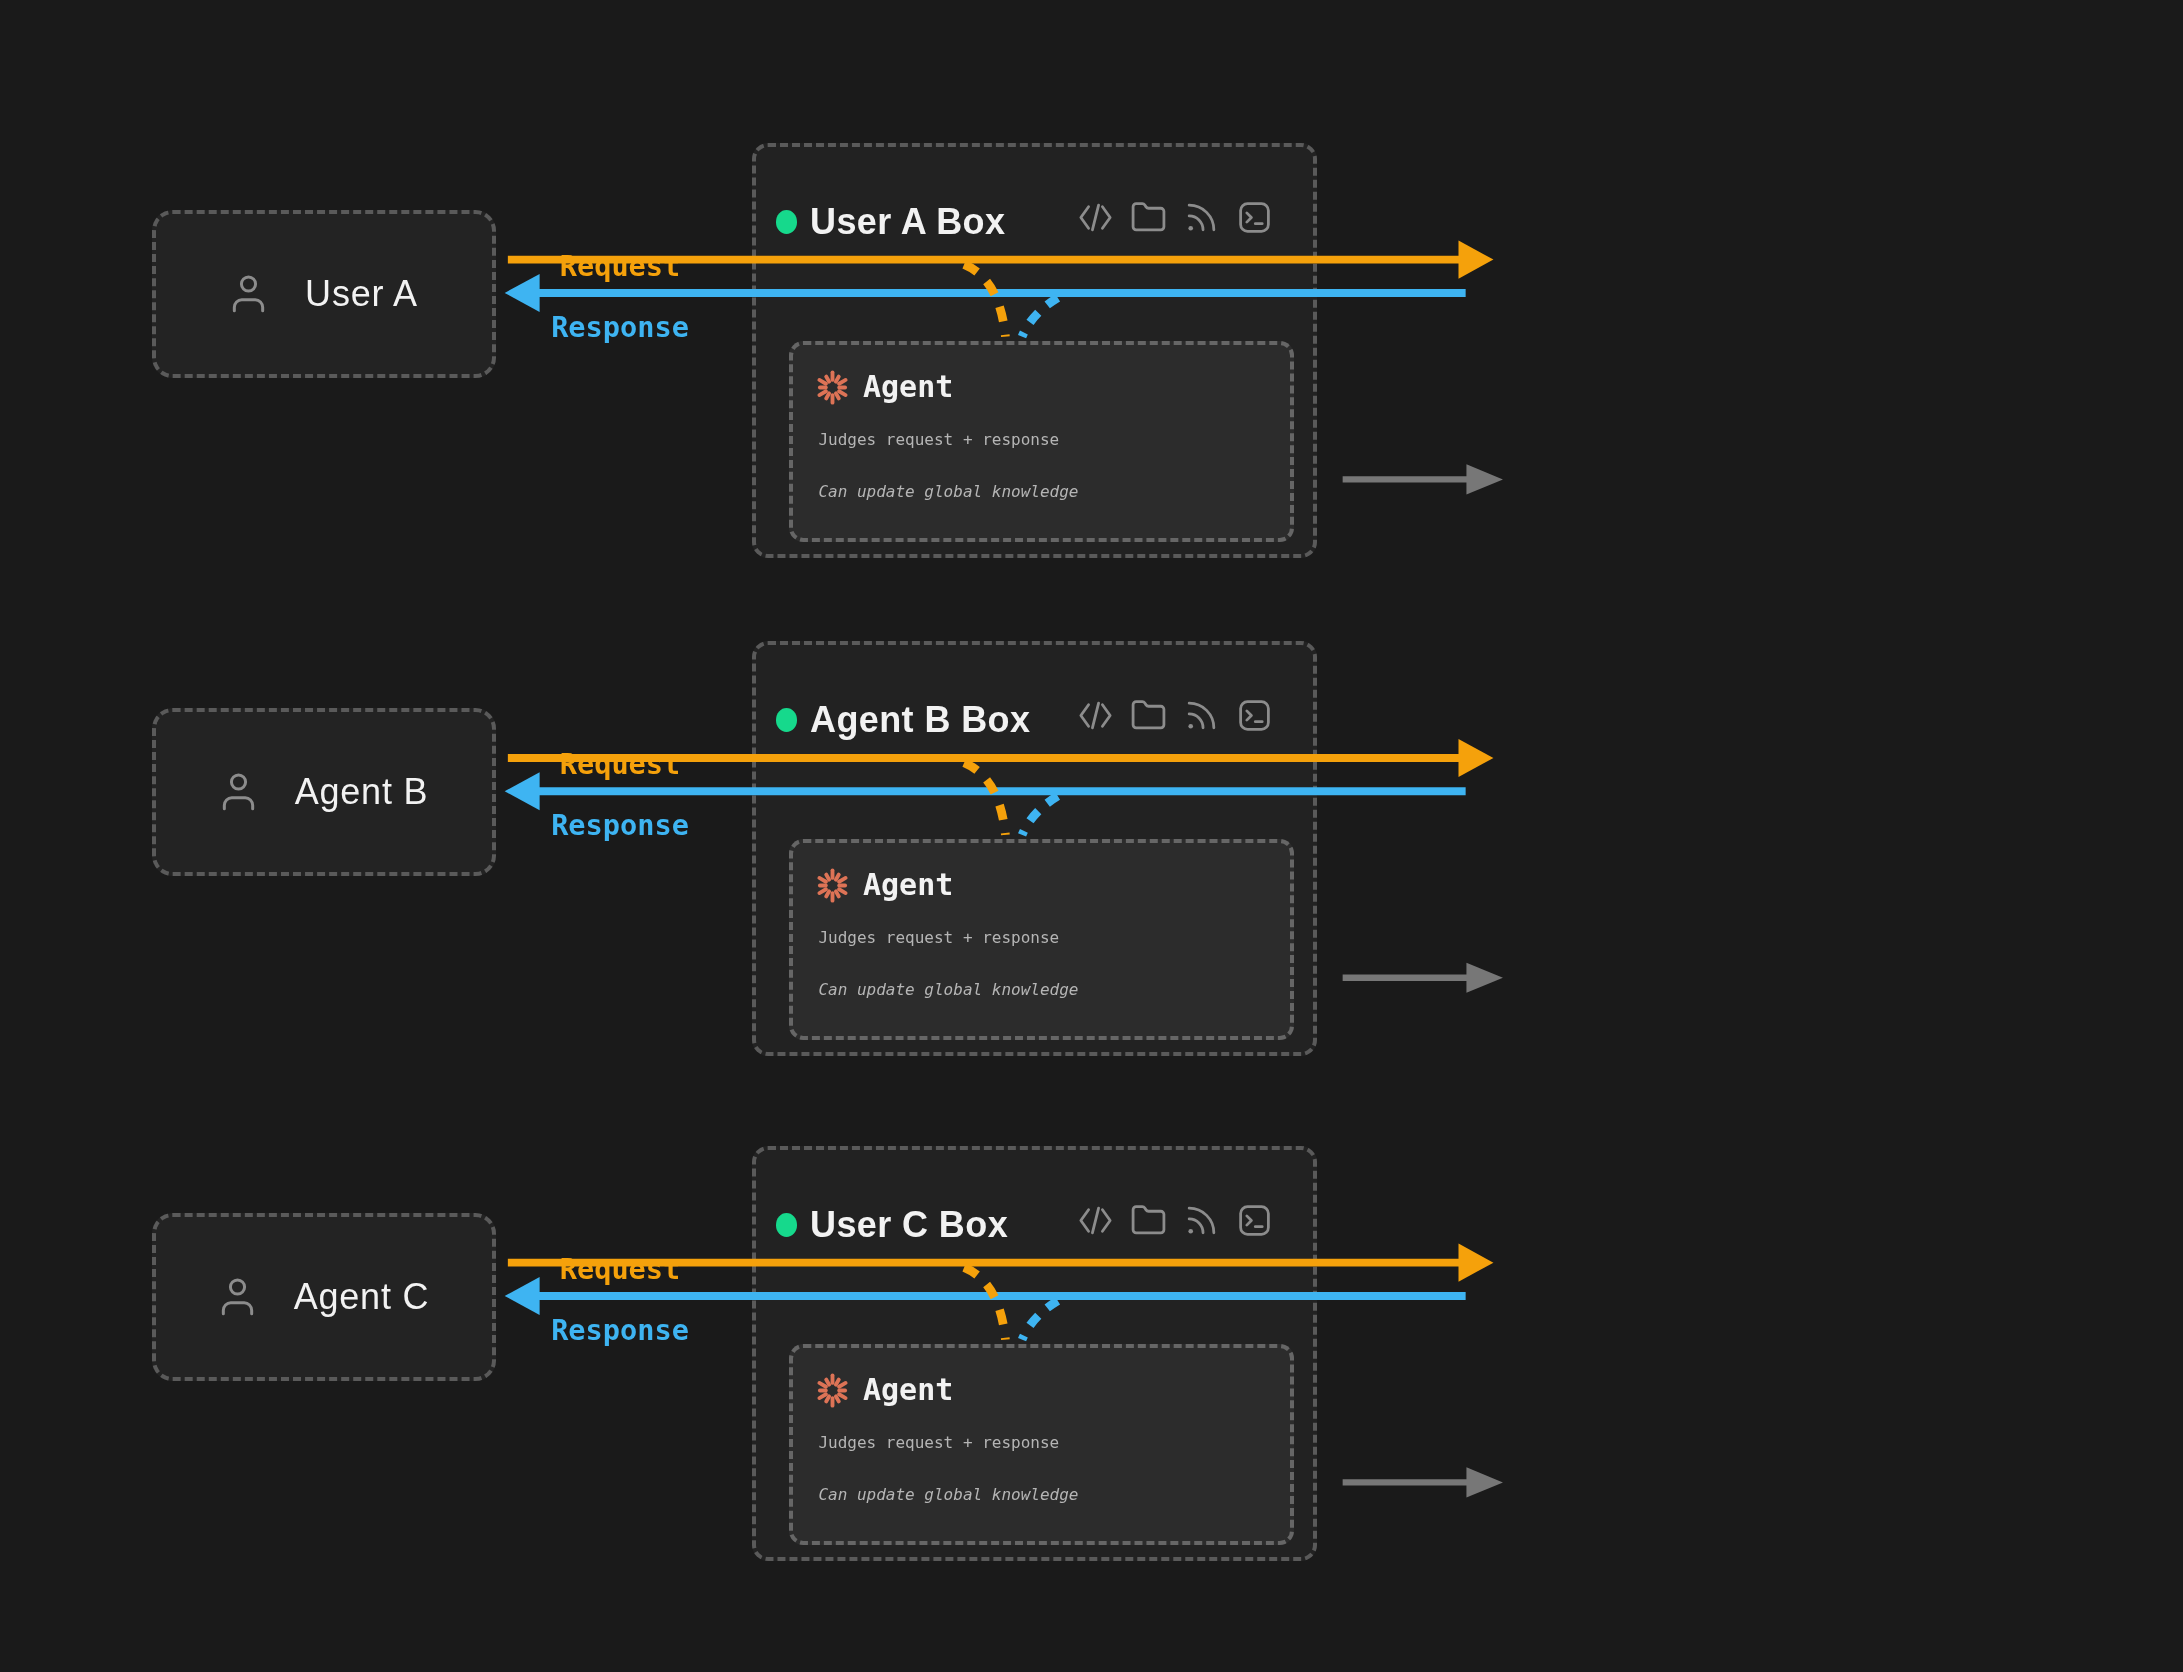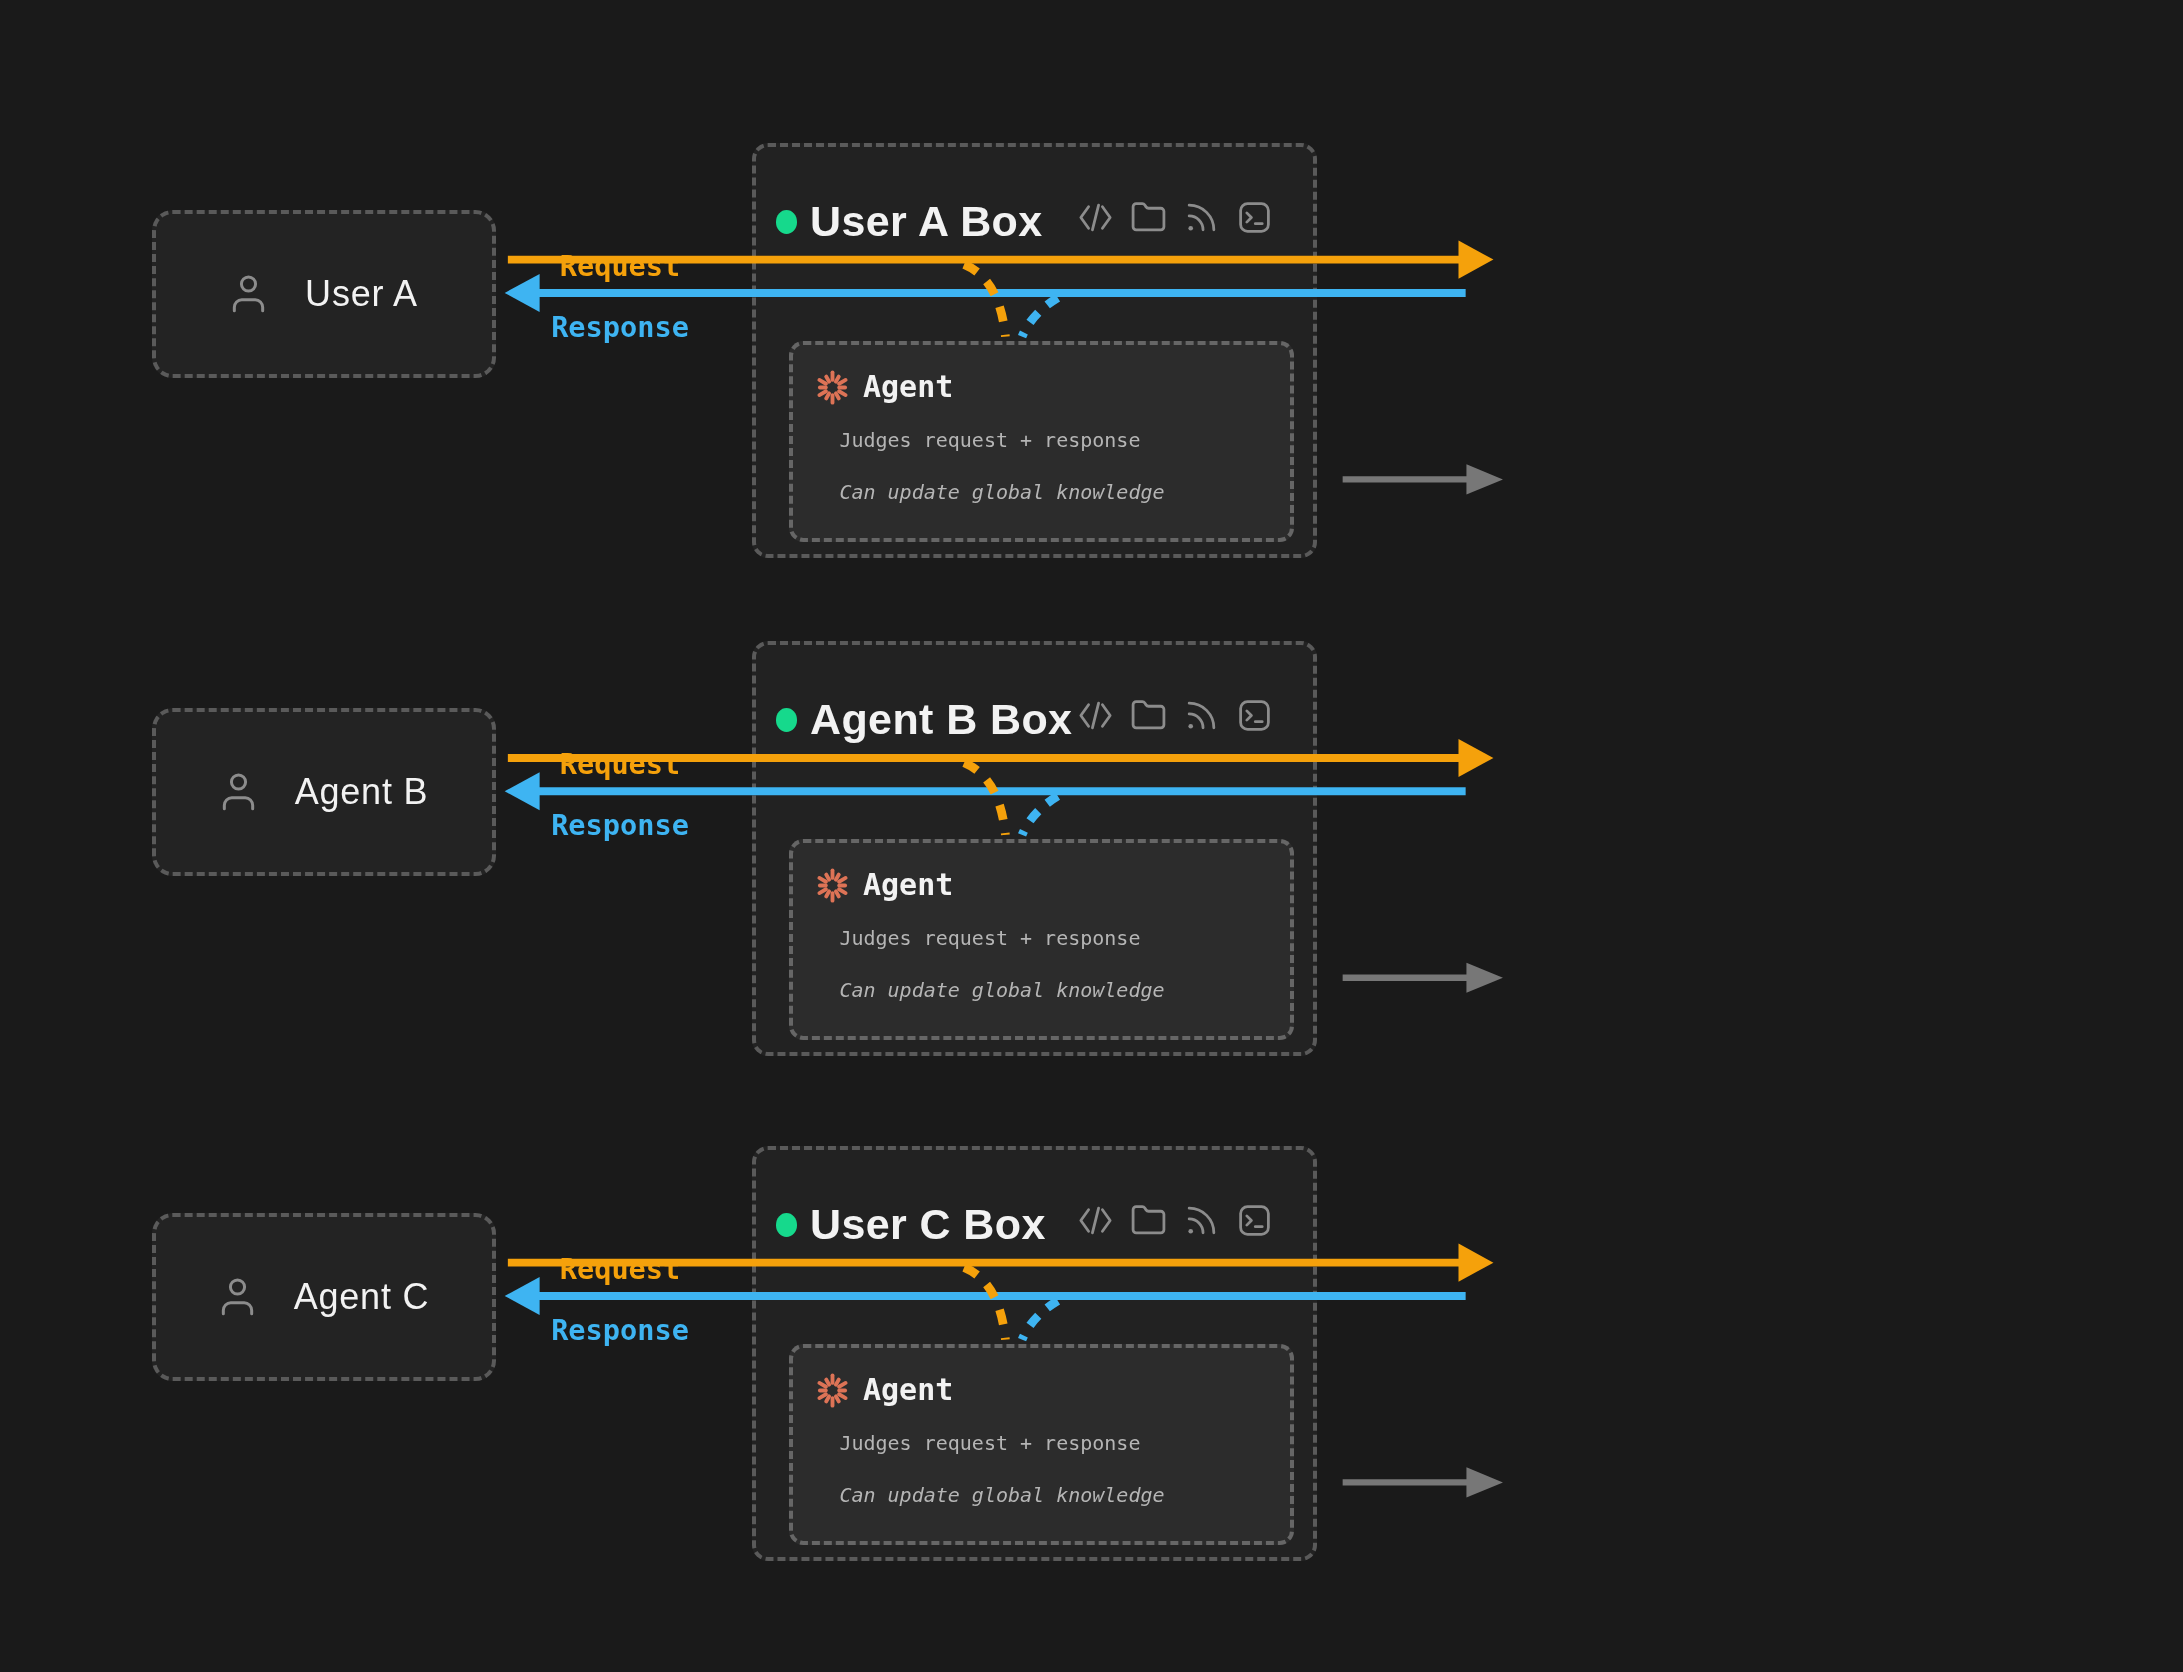--- a/index.html
+++ b/index.html
@@ -24,33 +24,33 @@
 
   .lbl{position:absolute;width:206px;text-align:center;
     font-family:"DejaVu Sans Mono",monospace;font-size:28.6px;font-weight:700;}
   .lbl-request{left:517px;top:205px;color:var(--c-request-orange);margin-top:44px;}
   .lbl-response{left:517px;top:310px;color:var(--c-response-blue);}
 
   .sandbox{position:absolute;left:752px;top:143px;width:565px;height:415px;box-sizing:border-box;
     background:var(--c-panel);border:4px dashed var(--c-border);border-radius:16px;}
   .dot{position:absolute;left:20px;top:63px;width:21.4px;height:24px;border-radius:50%;
     background:var(--c-status-green);}
-  .box-title{position:absolute;left:54px;top:54px;font-size:43px;font-weight:600;line-height:41px;
+  .box-title{position:absolute;left:54px;top:54px;font-size:36px;font-weight:600;line-height:41px;
     color:var(--c-text-primary);letter-spacing:0.4px;white-space:nowrap;}
   .icon-row{position:absolute;right:40px;top:52px;display:flex;gap:16px;align-items:center;}
   .icon-row svg{width:37px;height:37px;display:block;}
   .icon{stroke:var(--c-icon-gray);fill:none;stroke-width:3.6;stroke-linecap:round;stroke-linejoin:round;}
 
   .agent-box{position:absolute;left:33px;top:194px;width:505px;height:201px;box-sizing:border-box;
     background:var(--c-agent-panel);border:4px dashed var(--c-agent-border);border-radius:14.3px;}
   .starburst{position:absolute;left:20.6px;top:24px;width:37px;height:37px;}
   .agent-title{position:absolute;left:70px;top:24px;font-family:"DejaVu Sans Mono",monospace;
     font-size:30px;font-weight:700;color:var(--c-text-primary);}
   .agent-line{position:absolute;left:25.4px;font-family:"DejaVu Sans Mono",monospace;
-    font-size:20px;line-height:38px;color:var(--c-text-secondary);white-space:nowrap;margin-left:21px;}
+    font-size:16px;line-height:38px;color:var(--c-text-secondary);white-space:nowrap;}
   .agent-line.l1{top:76px;} .agent-line.l2{top:128px;font-style:italic;}
 
   .kb{position:absolute;left:1497px;top:143px;width:543px;height:1389px;box-sizing:border-box;
     background:var(--c-kb-panel);border:4px dashed var(--c-border);border-radius:22px;}
   .kb-content{position:absolute;left:0;top:663px;width:100%;display:flex;align-items:center;
     justify-content:center;gap:19px;}
   .kb-content svg{width:43px;height:43px;display:block;}
   .kb-label{font-size:40px;font-weight:600;color:var(--c-text-primary);letter-spacing:0.4px;}
 
   svg.overlay{position:absolute;left:0;top:0;width:2183px;height:1673px;pointer-events:none;}

